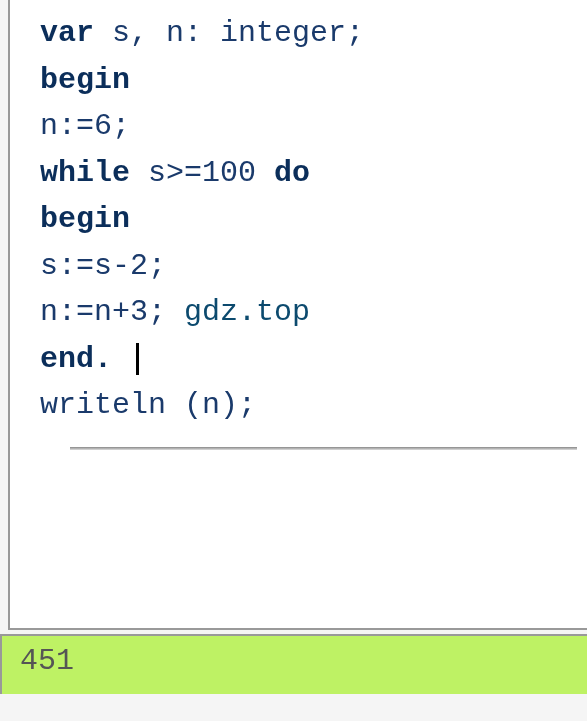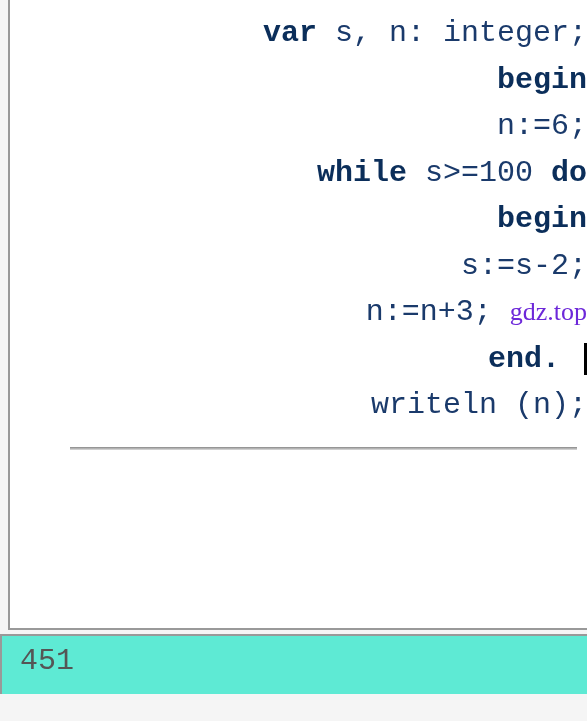--- a/index.html
+++ b/index.html
@@ -16,57 +16,56 @@
     }
     .editor-panel {
       background: #ffffff;
       border: 2px solid #999;
       border-top: none;
       border-right: none;
       margin: 0 0 0 8px;
       padding: 10px 0 10px 30px;
       height: 630px;
       position: relative;
-      text-align: right;
     }
     .code-line {
       font-size: 30px;
       line-height: 1.55;
       color: #1a3a6b;
       font-family: 'Courier New', Courier, monospace;
       white-space: pre;
       font-weight: normal;
     }
     .kw {
       font-weight: bold;
       color: #0b2e5a;
     }
     .watermark {
-      color: #6d28d9;
-      font-family: Liberation Serif, serif;
-      font-size: 26px;
+      color: #0c4a6e;
+      font-family: Liberation Mono, monospace;
+      font-size: 30px;
       font-weight: normal;
     }
     .cursor {
       border-left: 3px solid #000;
       display: inline-block;
       height: 32px;
       vertical-align: middle;
       margin-left: 6px;
     }
     .divider-wrap {
       padding: 18px 10px 8px 30px;
     }
     .divider {
       height: 3px;
       background: linear-gradient(to bottom, #888 0%, #ddd 100%);
       width: 100%;
     }
     .output-panel {
-      background: #5eead4;
+      background: #bef264;
       border: 2px solid #999;
       border-right: none;
       border-bottom: none;
       margin: 4px 0 0 0;
       padding: 8px 0 8px 18px;
       height: 60px;
     }
     .output-text {
       font-size: 30px;
       color: #555;

